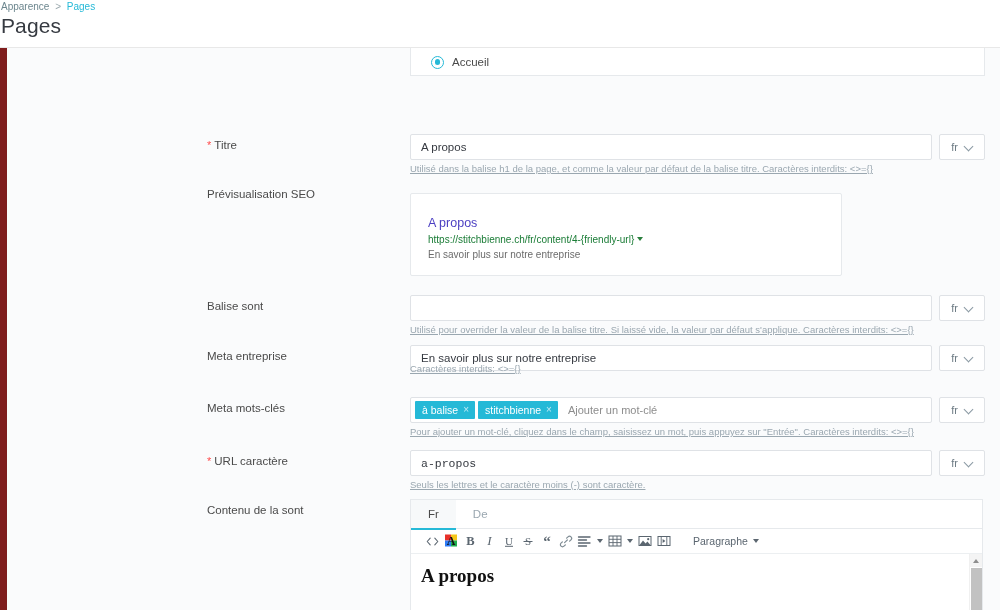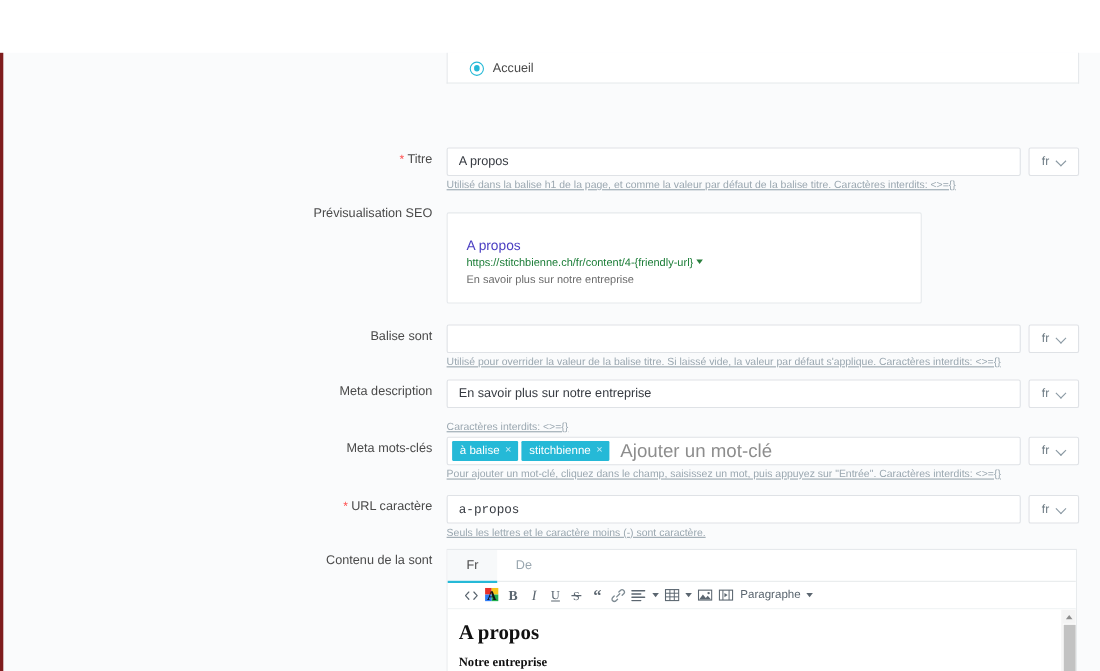--- a/index.html
+++ b/index.html
@@ -31,32 +31,32 @@
   .page-title {
     position: absolute; left: 1px; top: 14px;
     font-size: 21px; font-weight: 400; color: #363a41;
     letter-spacing: 0.1px;
   }
 
   
   .body-panel {
     position: absolute; top: 48px; left: 0; width: 1000px; height: 562px;
     background: #fafbfc;
-    border-left: 3px solid #7f1d1d;
+    border-left: 7px solid #7f1d1d;
   }
   .form-area {
     position: absolute; top: 0; left: 0; width: 1000px; height: 562px;
     background: transparent;
   }
 
   
   .row { position: absolute; left: 0; width: 1000px; }
   .lbl-box {
     position: absolute; left: 200px; width: 190px;
-    text-align: right;
+    text-align: left;
     font-size: 11.5px; color: #4a4a4a; white-space: nowrap;
   }
   .req { color: #ff4c4c; margin-right: 3px; font-size: 11px; }
 
   .ctrl { position: absolute; left: 403px; }
 
   .input {
     height: 26px; line-height: 24px;
     background: #ffffff;
     border: 1px solid #dfe2e6;
@@ -131,21 +131,21 @@
     height: 26px; background:#fff; border: 1px solid #dfe2e6; border-radius: 2px;
     display: flex; align-items: center; padding: 0 0 0 4px; gap: 3px;
   }
   .tag {
     background: #25b9d7; color: #ffffff;
     font-size: 10.5px; height: 18px; line-height: 18px;
     padding: 0 6px 0 7px; border-radius: 1px;
     display: flex; align-items: center; gap: 5px; white-space: nowrap;
   }
   .tag .x { font-size: 10px; color: #bfeaf5; line-height: 1; }
-  .tag-placeholder { font-size: 17px; color: #8d8d8d; margin-left: 7px; }
+  .tag-placeholder { font-size: 11px; color: #8d8d8d; margin-left: 7px; }
 
   
   .editor-wrap {
     position: absolute; left: 403px; width: 573px;
     background: #ffffff; border: 1px solid #e6e9ec;
   }
   .ed-tabs { height: 29px; border-bottom: 1px solid #e6e9ec; display: flex; background:#fff; }
   .ed-tab {
     padding: 0 17px; height: 29px; line-height: 29px;
     font-size: 11.5px; color: #9aa7b0; position: relative;
@@ -167,21 +167,21 @@
   .tb.code { font-size: 10.5px; letter-spacing: -1px; }
   .tb.bold { font-weight: bold; font-size: 12.5px; font-family: "Liberation Serif", serif; }
   .tb.ital { font-style: italic; font-size: 13px; font-family: "Liberation Serif", serif; }
   .tb.quote { font-weight: bold; font-size: 12px; }
   .tb.small-caret { min-width: 10px; }
   .caret-dn {
     width: 0; height: 0; border-left: 3px solid transparent;
     border-right: 3px solid transparent; border-top: 4px solid #5b6670;
     display: inline-block; margin-left: 1px;
   }
-  .tb-para { font-size: 10.5px; color: #5b6670; margin-left: 4px; display:flex; align-items:center; gap:4px; }
+  .tb-para { font-size: 10.5px; color: #5b6670; margin-left: 20px; display:flex; align-items:center; gap:4px; }
 
   .ed-body { position: relative; height: 93px; overflow: hidden; background: #fff; }
   .ed-content { padding: 11px 0 0 10px; font-family: "Liberation Serif", serif; }
   .ed-h1 { font-size: 19px; font-weight: bold; color: #111; margin: 0 0 9px 0; }
   .ed-h3 { font-size: 11.5px; font-weight: bold; color: #111; margin: 0 0 11px 0; }
 
   
   .ed-scroll {
     position: absolute; right: 0; top: 0; width: 13px; height: 100%;
     background: #ffffff; border-left: 1px solid #f0f0f0;
@@ -197,20 +197,28 @@
   .ed-scroll-thumb {
     position: absolute; top: 14px; left: 1px; width: 11px; height: 78px;
     background: #c2c2c2;
   }
 </style>
 </head>
 <body>
 
 <div id="app">
 
+  <div class="header">
+    <div class="breadcrumb">
+      <span class="crumb-root">Apparence</span>
+      <span class="crumb-sep">&gt;</span>
+      <span class="crumb-current">Pages</span>
+    </div>
+    <div class="page-title">Pages</div>
+  </div>
 
   <div class="body-panel">
     <div class="form-area">
 
       <div class="radio-box">
         <div class="radio-line">
           <span class="radio"></span>
           <span class="radio-label">Accueil</span>
         </div>
       </div>
@@ -244,23 +252,23 @@
         <div class="lbl-box" style="top:5px;">Balise sont</div>
         <input class="input ctrl" style="top: 0px; width: 522px;" value="">
         <div class="help ctrl" style="top:29px;">Utilisé pour overrider la valeur de la balise titre. Si laissé vide, la valeur par défaut s'applique. Caractères interdits: &lt;&gt;={}</div>
         <div class="lang" style="top:0;">
           <span>fr</span>
           <span class="chev"></span>
         </div>
       </div>
 
       <div class="row" style="top:297px;">
-        <div class="lbl-box" style="top:5px;">Meta description</div>
+        <div class="lbl-box" style="top:5px;">Meta entreprise</div>
         <input class="input ctrl" style="top: 0px; width: 522px;" value="En savoir plus sur notre entreprise">
-        <div class="help ctrl" style="top:18px;margin-top:20px;">Caractères interdits: &lt;&gt;={}</div>
+        <div class="help ctrl" style="top:18px;">Caractères interdits: &lt;&gt;={}</div>
         <div class="lang" style="top:0;">
           <span>fr</span>
           <span class="chev"></span>
         </div>
       </div>
 
       <div class="row" style="top:349px;">
         <div class="lbl-box" style="top:5px;">Meta mots-clés</div>
         <div class="tagfield ctrl" style="top:0; width:522px;">
           <span class="tag">
@@ -388,21 +396,20 @@
             </span>
             <span class="tb-para">
               <span>Paragraphe</span>
               <i class="caret-dn"></i>
             </span>
           </div>
 
           <div class="ed-body">
             <div class="ed-content">
               <div class="ed-h1">A propos</div>
-              <div class="ed-h3">Notre entreprise</div>
 
             </div>
             <div class="ed-scroll">
               <div class="ed-scroll-up">
                   <i class="arr"></i>
                 </div>
               <div class="ed-scroll-thumb"></div>
             </div>
           </div>
 

